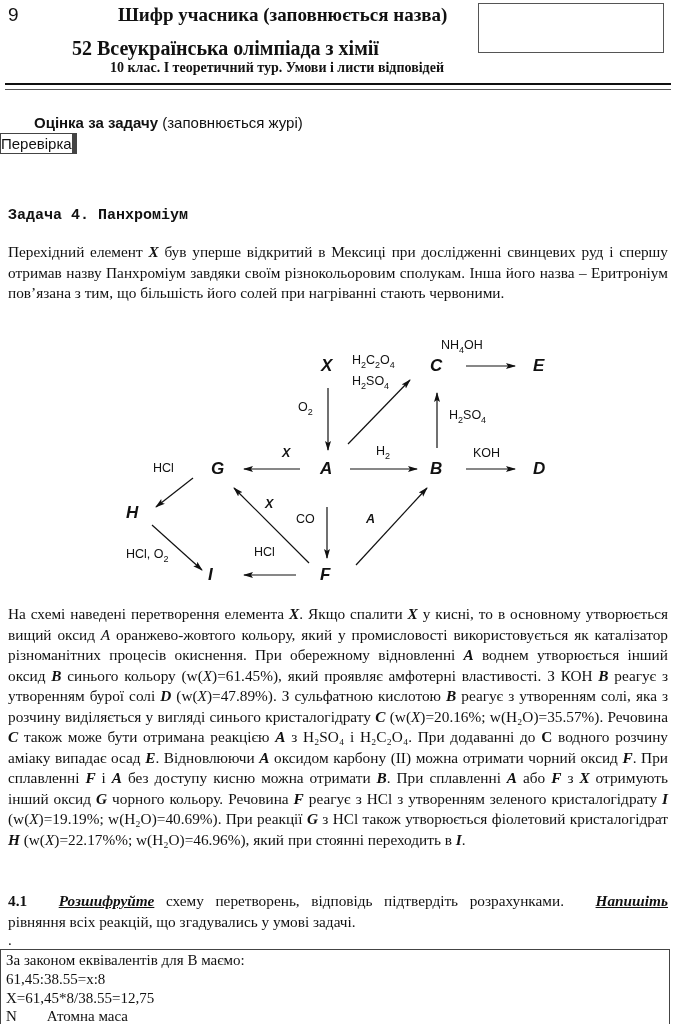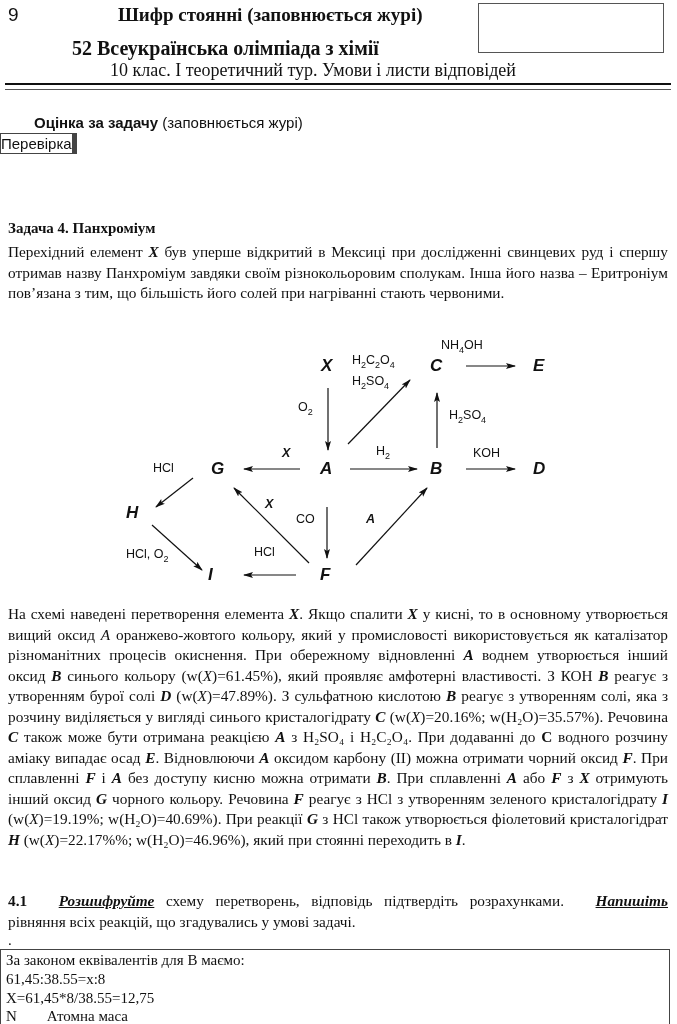--- a/index.html
+++ b/index.html
@@ -3,46 +3,46 @@
 <meta charset="utf-8">
 <style>
   html, body { margin:0; padding:0; background:#fff; }
   body { width:677px; height:1024px; position:relative; overflow:hidden; color:#111; font-family:"Liberation Serif", serif; }
   .abs { position:absolute; }
   .sans { font-family:"Liberation Sans", sans-serif; }
   .page-num { left:8px; top:4px; font-size:19px; }
   .cipher-label { left:118px; top:4px; font-size:19px; font-weight:bold; }
   .cipher-box { left:478px; top:3px; width:184px; height:48px; border:1.5px solid #555; }
   .olymp-title { left:72px; top:37px; font-size:20px; font-weight:bold; }
-  .subtitle { left:110px; top:60px; font-size:18px; font-weight:normal;text-align:center; }
+  .subtitle { left:110px; top:60px; font-size:14px; font-weight:bold;text-align:center; }
   .rule1 { left:5px; top:83px; width:666px; height:0; border-top:2.5px solid #111; }
   .rule2 { left:5px; top:89px; width:666px; height:0; border-top:1px solid #555; }
   .score-title { left:8px; top:114px; font-size:15px; }
   .score-title b { font-weight:bold;margin-left:26px; }
   table.score { position:absolute; left:0; top:133px; border-collapse:collapse; font-family:"Liberation Sans", sans-serif; font-size:15px; }
   table.score td, table.score th { border:1px solid #444; text-align:center; padding:0; height:19px; }
   table.score th { font-weight:bold; }
-  .task-title { left:8px; top:220px; font-size:15px; font-weight:bold; }
+  .task-title { left:8px; top:207px; font-size:15px; font-weight:bold;font-family:Liberation Mono, monospace; }
   .para { left:8px; width:660px; font-size:15.3px; line-height:20.5px; text-align:justify; }
   .intro { top:242px; }
   .cond { top:604px; }
   .q41 { left:8px; top:890px; width:660px; font-size:15.3px; line-height:21px; text-align:justify; }
   .q41 .u { font-weight:bold; font-style:italic; text-decoration:underline;margin-left:20px; }
   .dot { left:8px; top:932px; font-size:15px; }
   .answer-box { left:0px; top:949px; width:668px; height:80px; border:1px solid #444; border-right:1.5px solid #444; }
   .ans-line { left:6px; font-size:15px; line-height:19px; }
   .diagram { left:0; top:330px; width:677px; height:260px; }
   .node { font-family:"Liberation Sans", sans-serif; font-weight:bold; font-style:italic; font-size:17px; }
   .lbl { font-family:"Liberation Sans", sans-serif; font-size:12.5px; }
 </style>
 </head>
 <body>
 
 <div class="abs sans page-num">9</div>
-<div class="abs cipher-label">Шифр стоянні (заповнюється журі)</div>
+<div class="abs cipher-label">Шифр учасника (заповнюється назва)</div>
 <div class="abs cipher-box"></div>
 <div class="abs olymp-title">52 Всеукраїнська олімпіада з хімії</div>
 <div class="abs subtitle">10 клас. І теоретичний тур. Умови і листи відповідей</div>
 <div class="abs rule1"></div>
 <div class="abs rule2"></div>
 
 <div class="abs sans score-title"><b>Оцінка за задачу</b><span> (заповнюється журі)</span></div>
 <table class="score">
   <tbody>
   <tr>

